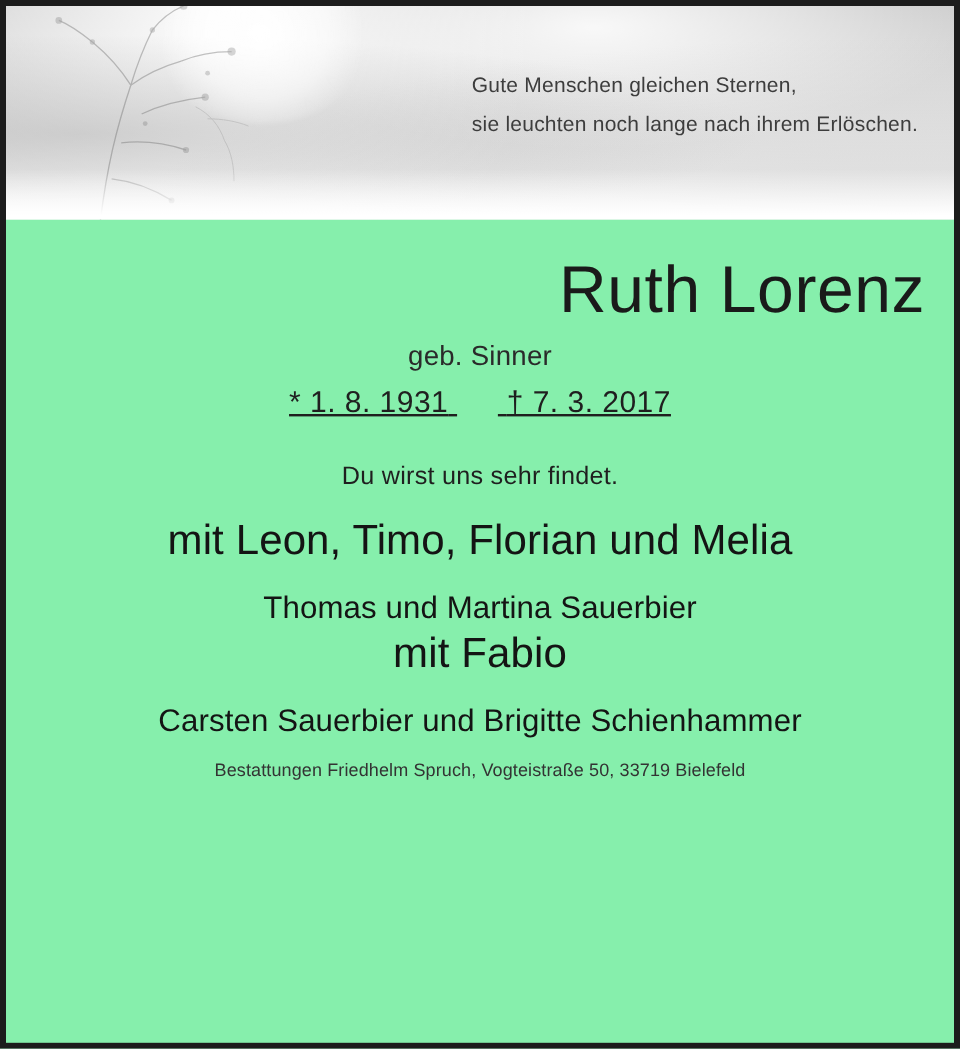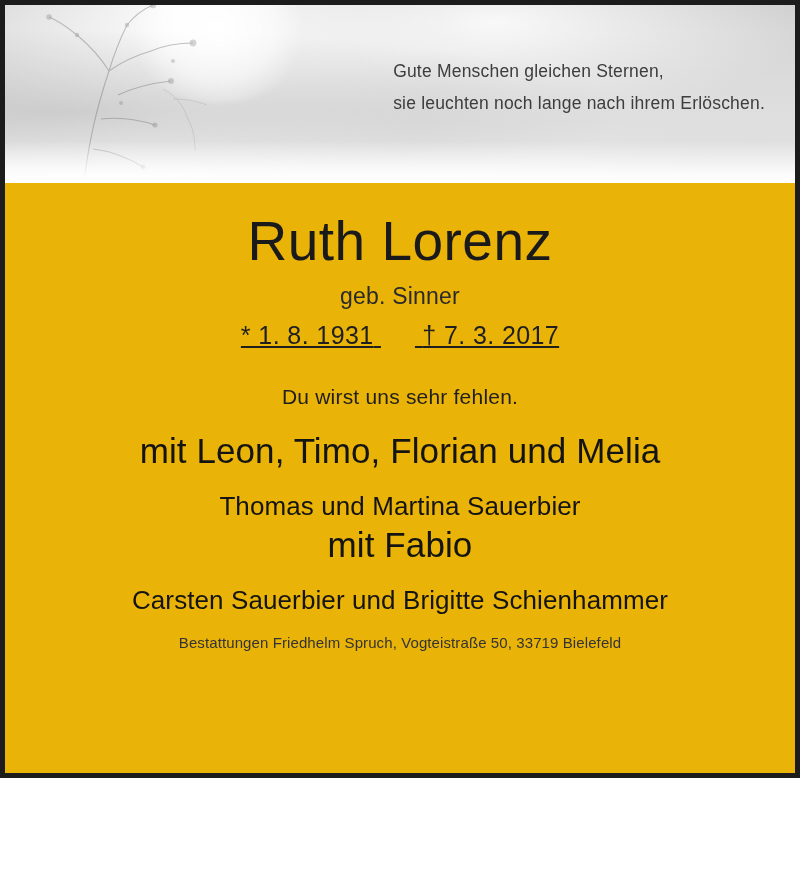--- a/index.html
+++ b/index.html
@@ -10,24 +10,24 @@
   body {
     width: 800px;
     height: 874px;
     font-family: "Liberation Sans", sans-serif;
     color: #1b1b1b;
     overflow: hidden;
   }
   .obituary {
     position: relative;
     width: 800px;
-    height: 778px;
+    height: 874px;
     box-sizing: border-box;
     border: 5px solid #1c1c1c;
-    background: #eab308;
+    background: #86efac;
     display: flex;
     flex-direction: column;
   }
   
   .banner {
     position: relative;
     height: 178px;
     flex: 0 0 178px;
     overflow: hidden;
     background:
@@ -90,20 +90,21 @@
     display: flex;
     flex-direction: column;
   }
   .name {
     font-size: 55px;
     font-weight: 400;
     letter-spacing: 0.5px;
     color: #1a1a1a;
     line-height: 1.05;
     margin-top: 4px;
+    text-align: right;
   }
   .maiden {
     font-size: 23px;
     color: #2a2a2a;
     margin-top: 12px;
     letter-spacing: 0.2px;
   }
   .dates {
     font-size: 25px;
     color: #1f1f1f;
@@ -210,21 +211,21 @@
 
     <div class="name">Ruth Lorenz</div>
     <div class="maiden">geb. Sinner</div>
 
     <div class="dates">
       <span>* 1. 8. 1931</span>
       <span class="gap"></span>
       <span>† 7. 3. 2017</span>
     </div>
 
-    <div class="farewell">Du wirst uns sehr fehlen.</div>
+    <div class="farewell">Du wirst uns sehr findet.</div>
 
     <div class="mourners">
       <div class="grp">
         <div class="m-line2">mit Leon, Timo, Florian und Melia</div>
       </div>
       <div class="grp">
         <div class="m-line1">Thomas und Martina Sauerbier</div>
         <div class="m-line2">mit Fabio</div>
       </div>
       <div class="grp">

